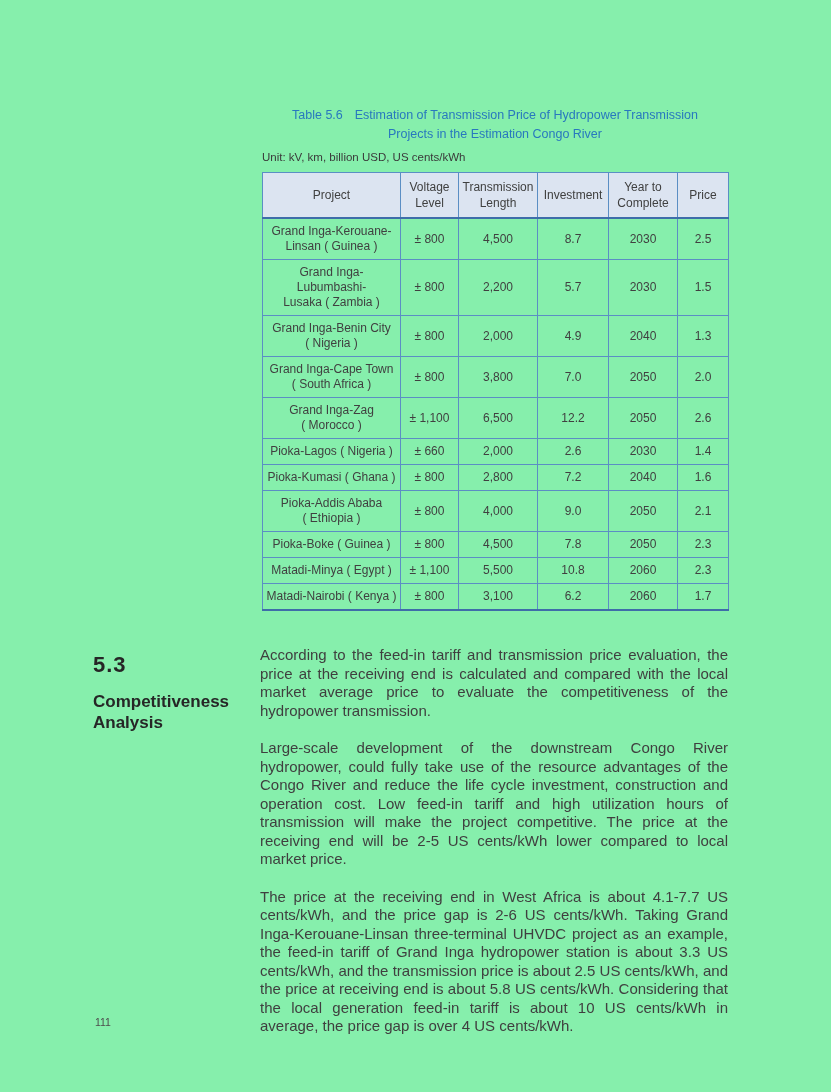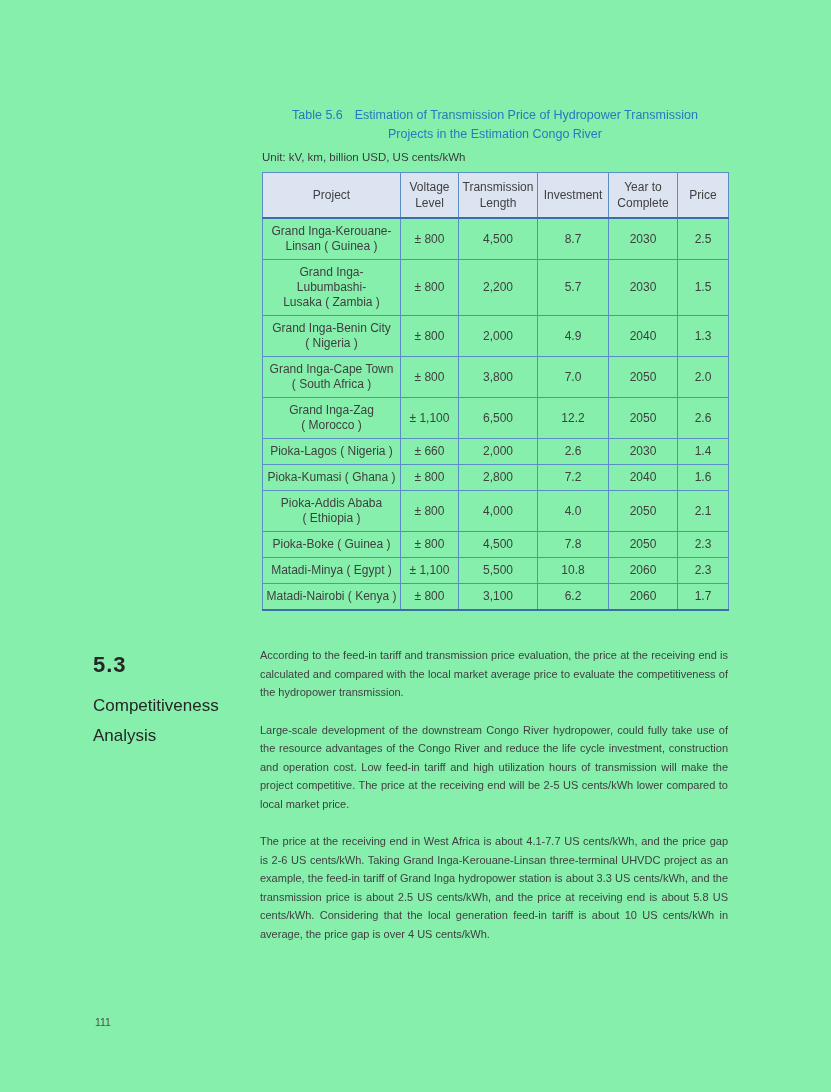--- a/index.html
+++ b/index.html
@@ -71,31 +71,31 @@
   }
   .section-number {
     font-size: 22px;
     font-weight: bold;
     letter-spacing: 1px;
     line-height: 34px;
   }
   .section-title {
     margin-top: 9px;
     font-size: 17px;
-    font-weight: normal;
-    line-height: 30px;
+    font-weight: bold;
+    line-height: 21px;
   }
 
   
   .body-text {
     position: absolute;
     left: 260px;
     top: 646px;
     width: 468px;
-    font-size: 11px;
+    font-size: 15px;
     line-height: 18.5px;
     text-align: justify;
     color: #3f3f3f;
   }
   .body-text p { margin-bottom: 19px; }
 
   
   .page-number {
     position: absolute;
     left: 95px;
@@ -210,21 +210,21 @@
             <td>7.2</td>
             <td>2040</td>
             <td>1.6</td>
           </tr>
 
           <tr>
             <td>Pioka-Addis Ababa
 ( Ethiopia )</td>
             <td>± 800</td>
             <td>4,000</td>
-            <td>4.0</td>
+            <td>9.0</td>
             <td>2050</td>
             <td>2.1</td>
           </tr>
 
           <tr>
             <td>Pioka-Boke ( Guinea )</td>
             <td>± 800</td>
             <td>4,500</td>
             <td>7.8</td>
             <td>2050</td>

